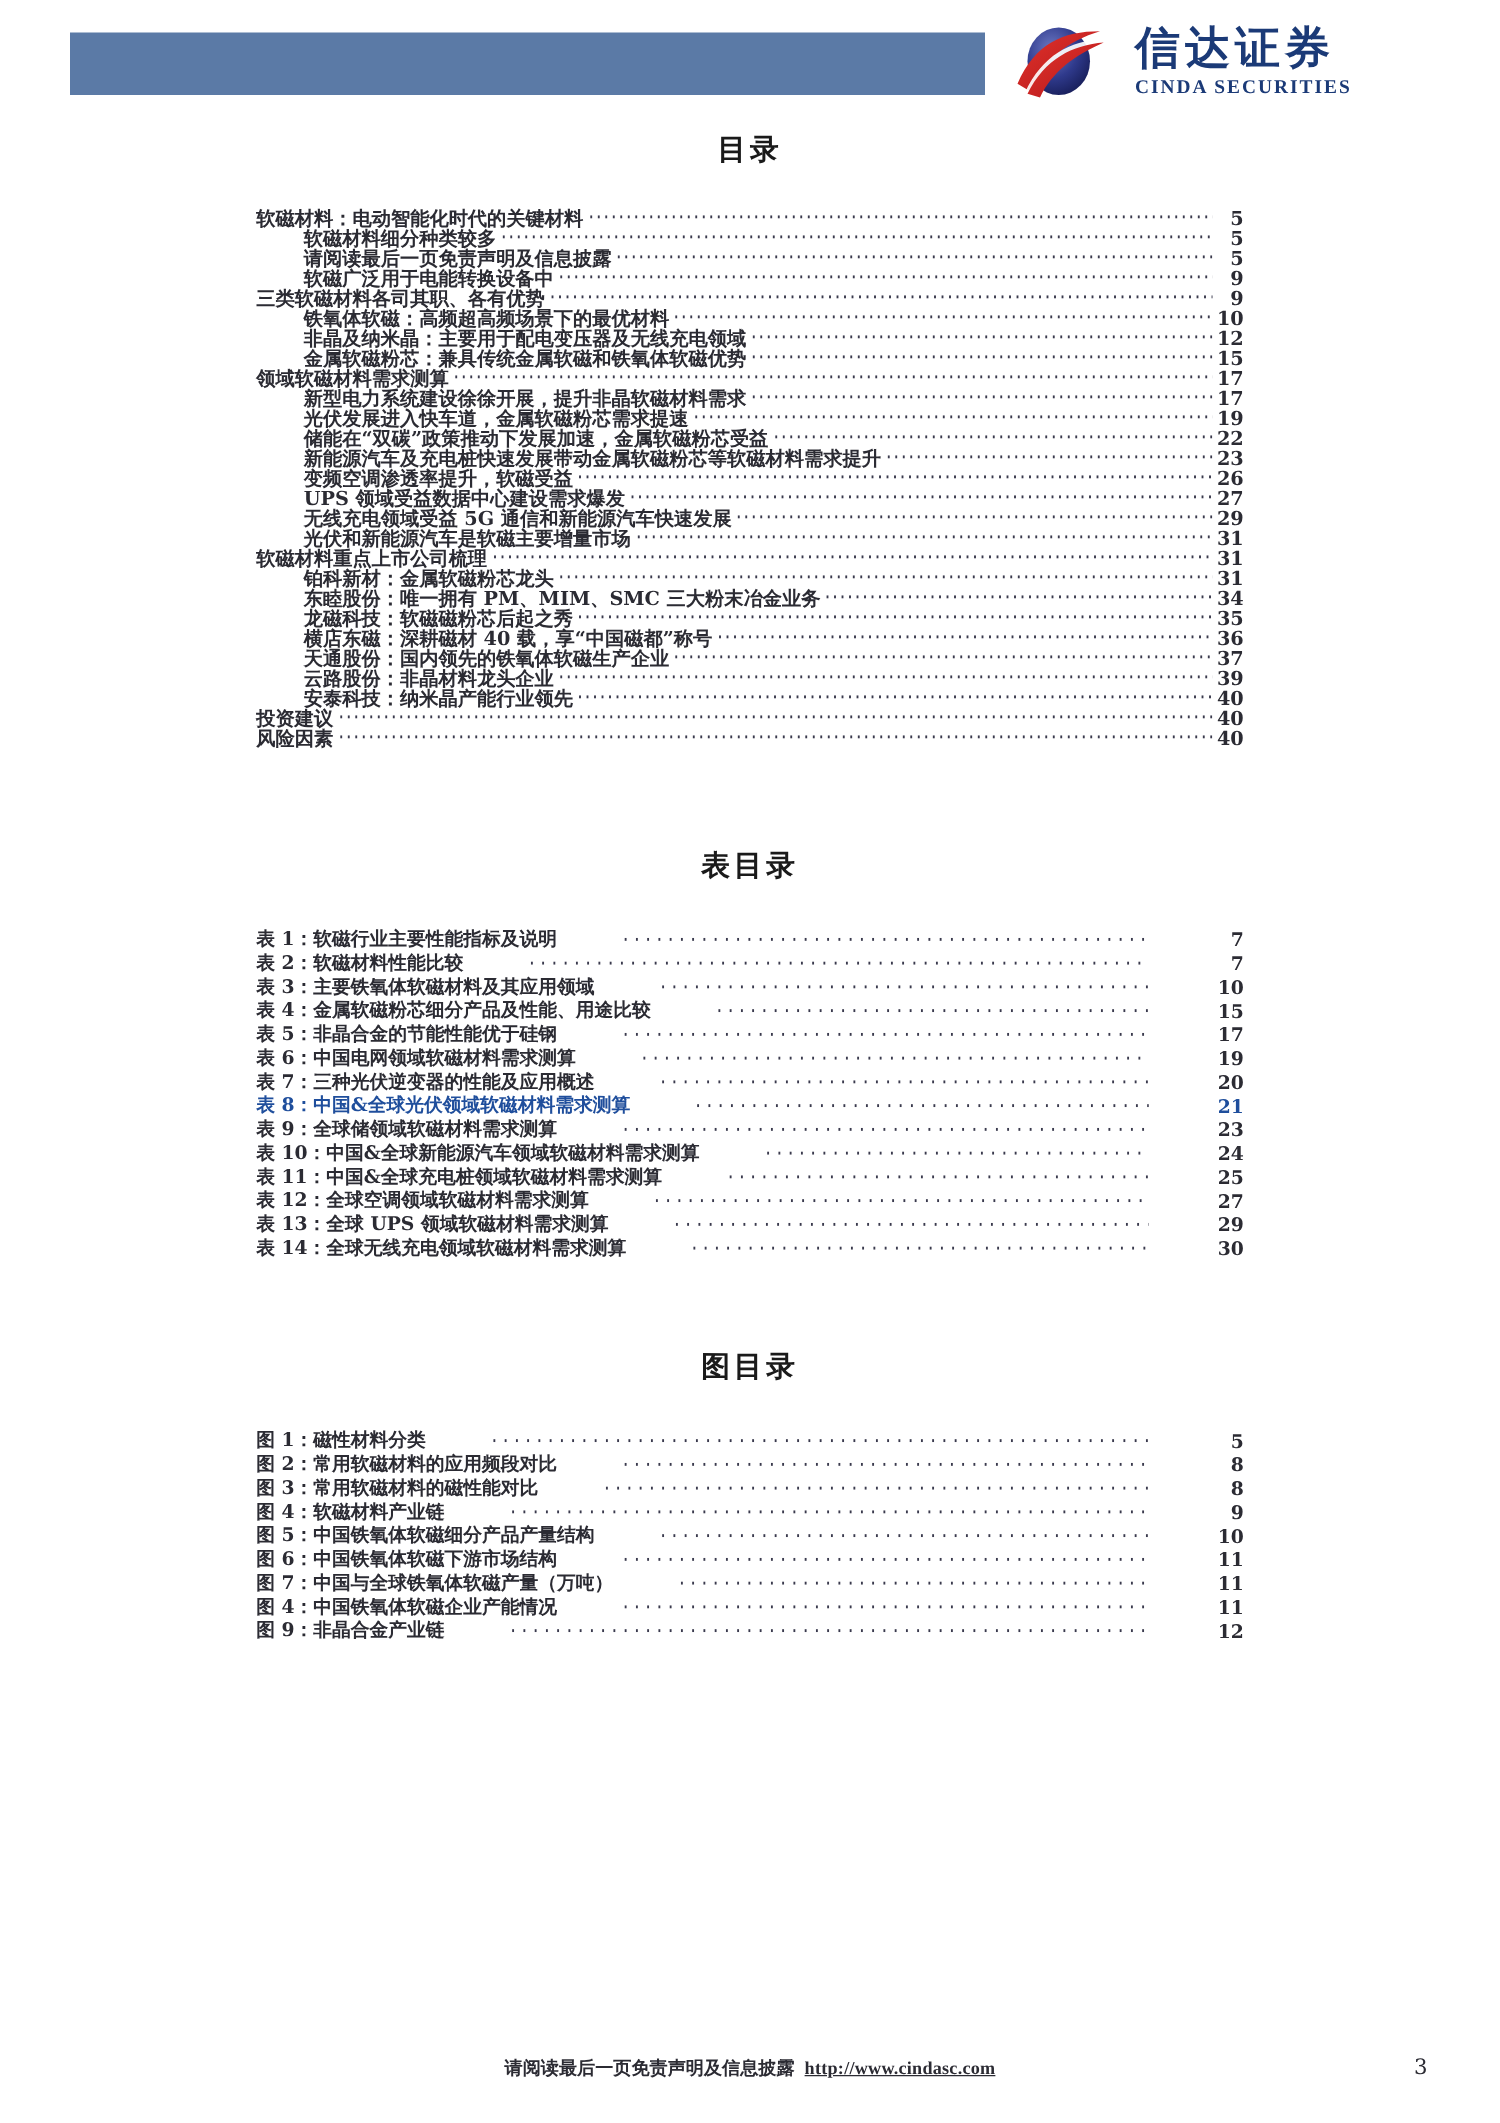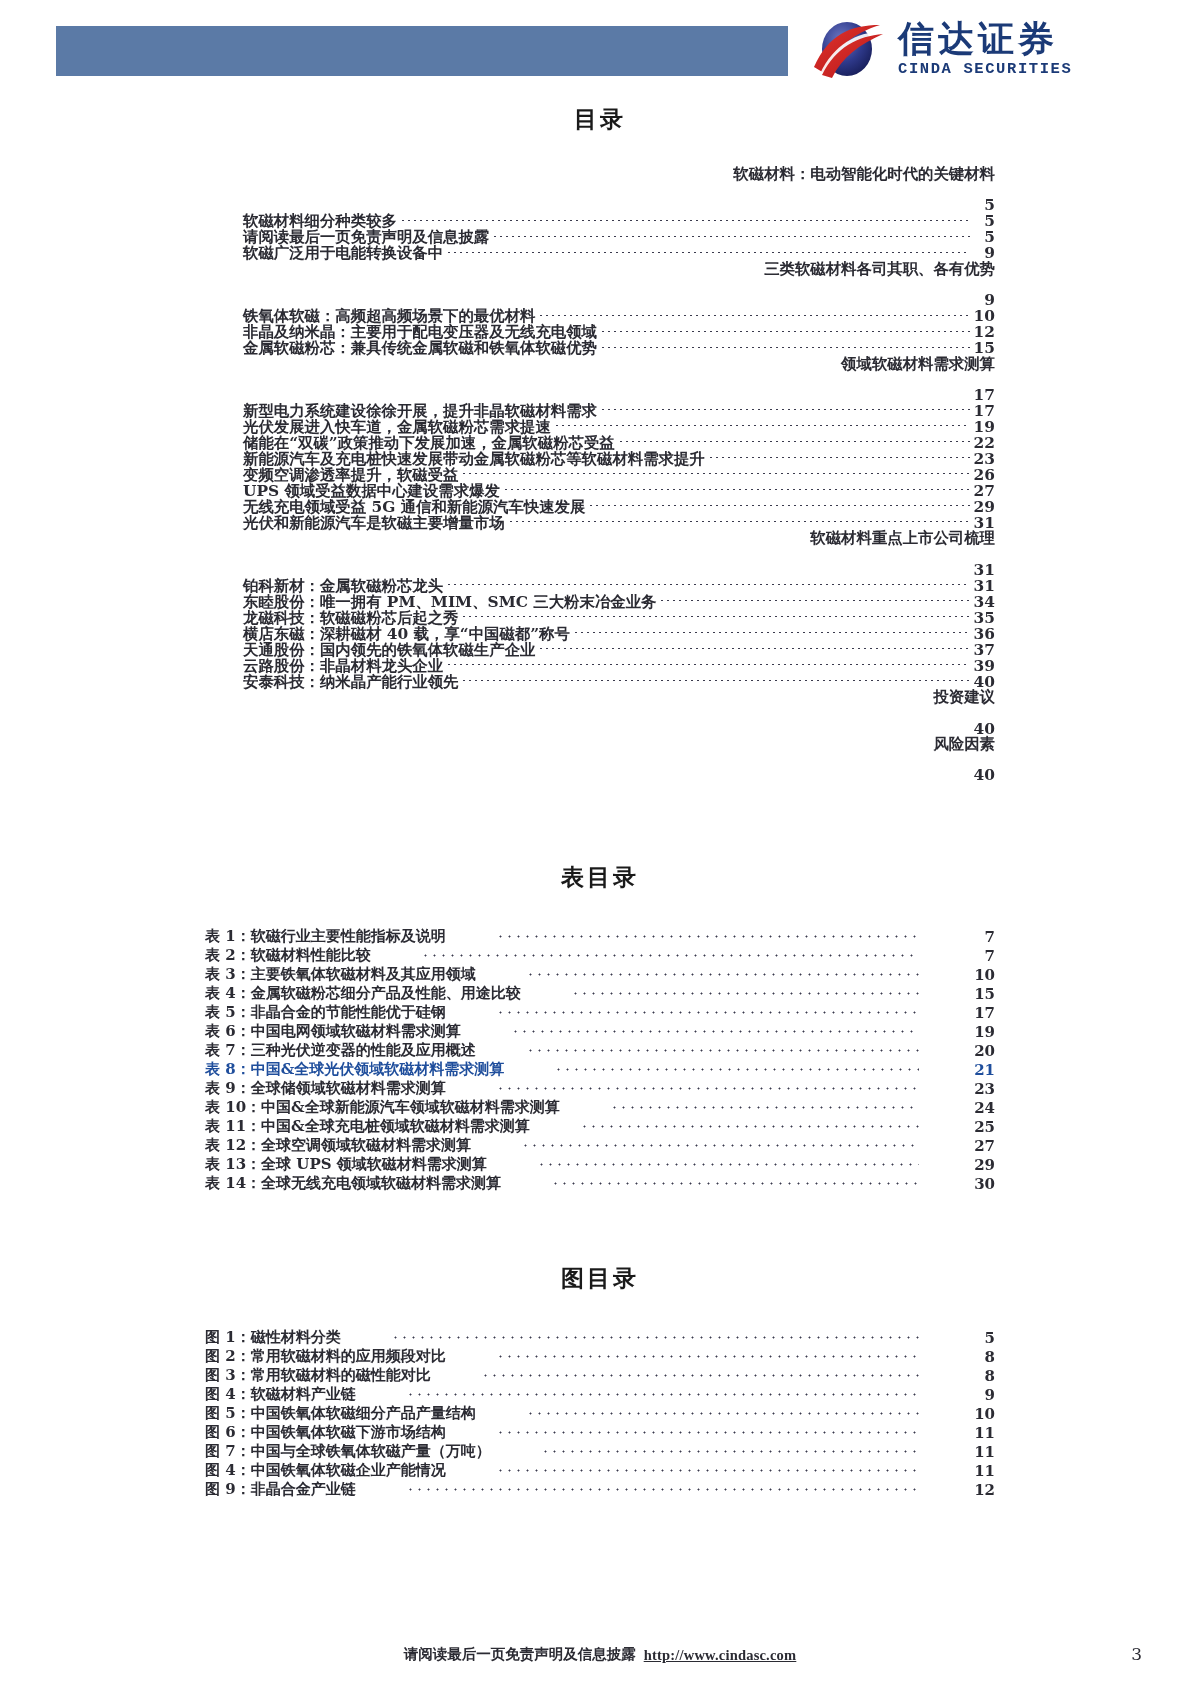--- a/index.html
+++ b/index.html
@@ -33,21 +33,21 @@
     background: #5b7aa6;
   }
   .logo-wrap {
     position: absolute;
     left: 810px;
     top: 14px;
     width: 340px;
     height: 70px;
     display: flex;
     align-items: center;
-    gap: 14px;
+    gap: 24px;
   }
   .logo-mark {
     position: relative;
     width: 74px;
     height: 64px;
     flex: none;
   }
   .logo-text {
     display: flex;
     flex-direction: column;
@@ -55,21 +55,21 @@
     line-height: 1;
   }
   .logo-cn {
     font-family: "DejaVu Sans", "Liberation Sans", sans-serif;
     font-size: 36px;
     font-weight: bold;
     letter-spacing: 4px;
     color: #1b3a77;
   }
   .logo-en {
-    font-family: Liberation Mono, monospace;
+    font-family: Liberation Serif, serif;
     font-size: 15.5px;
     font-weight: bold;
     letter-spacing: 1.6px;
     color: #1b3a77;
     margin-top: 5px;
   }
 
   
   .page {
     position: absolute;
@@ -111,21 +111,21 @@
     background-image: radial-gradient(circle, #3a3a4d 0.9px, rgba(0,0,0,0) 1.1px);
     background-size: 6px 13px;
     background-position: 0 center;
     background-repeat: repeat-x;
   }
   .toc-row .pageno {
     flex: none;
     text-align: right;
     min-width: 22px;
   }
-  .toc-row.lvl1 { margin-left: 0; flex-direction: column; }
+  .toc-row.lvl1 { margin-left: 0; }
   .toc-row.lvl2 { margin-left: 38px; }
 
   
   .lt-row {
     display: flex;
     align-items: flex-end;
     font-family: "DejaVu Serif", "Liberation Serif", serif;
     font-size: 15px;
     font-weight: bold;
     color: #2b2b33;

